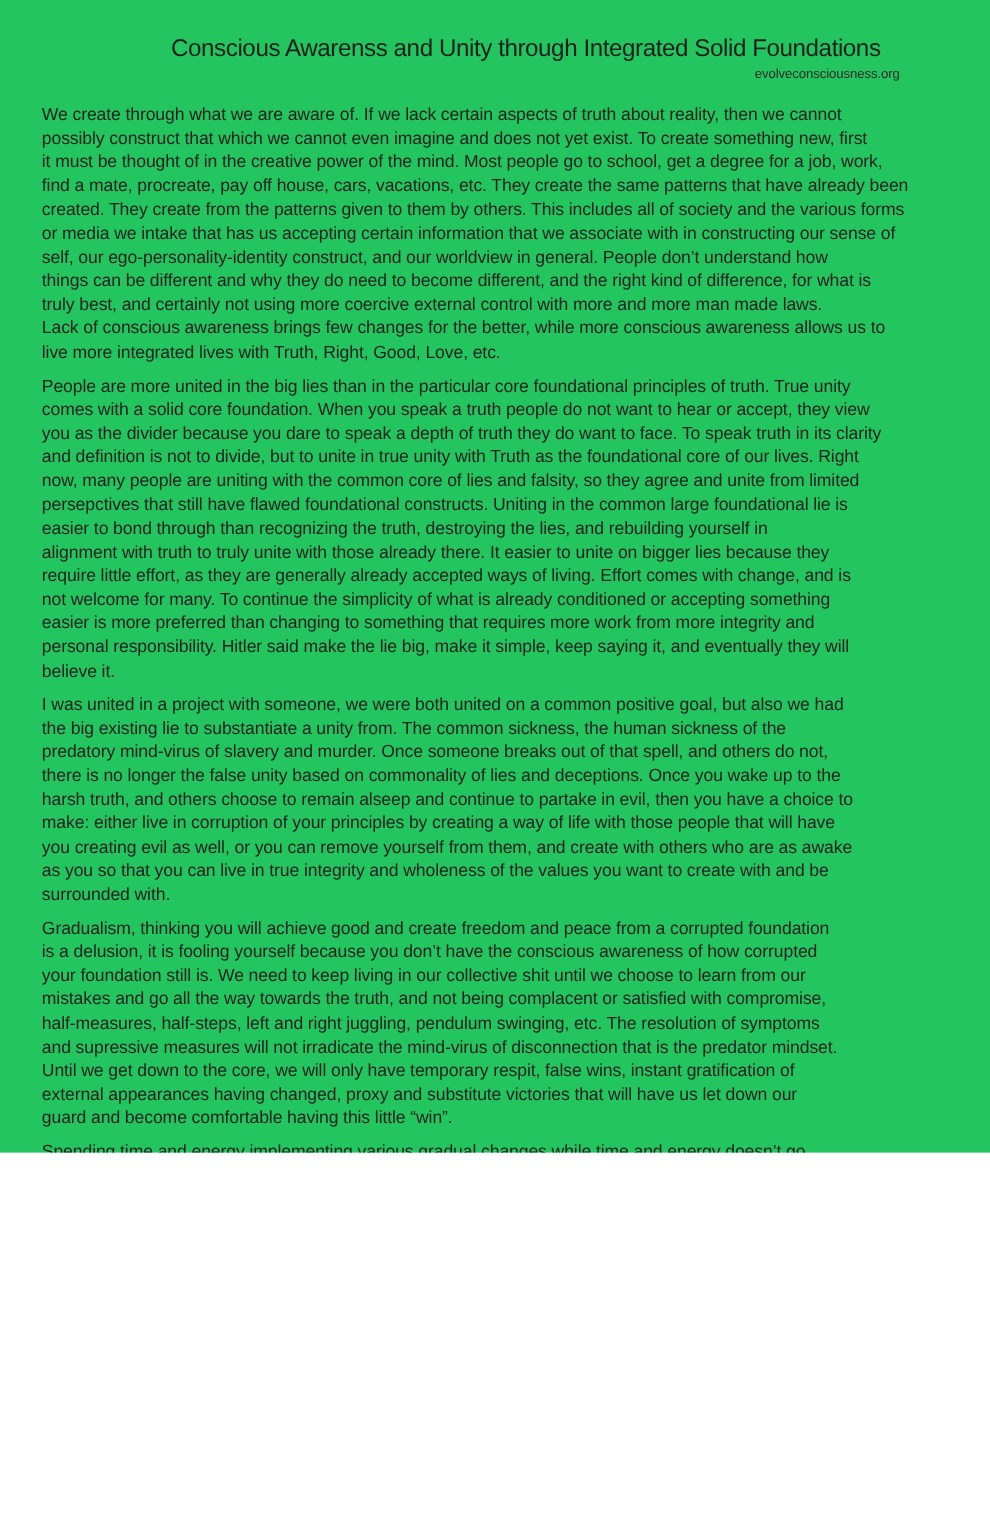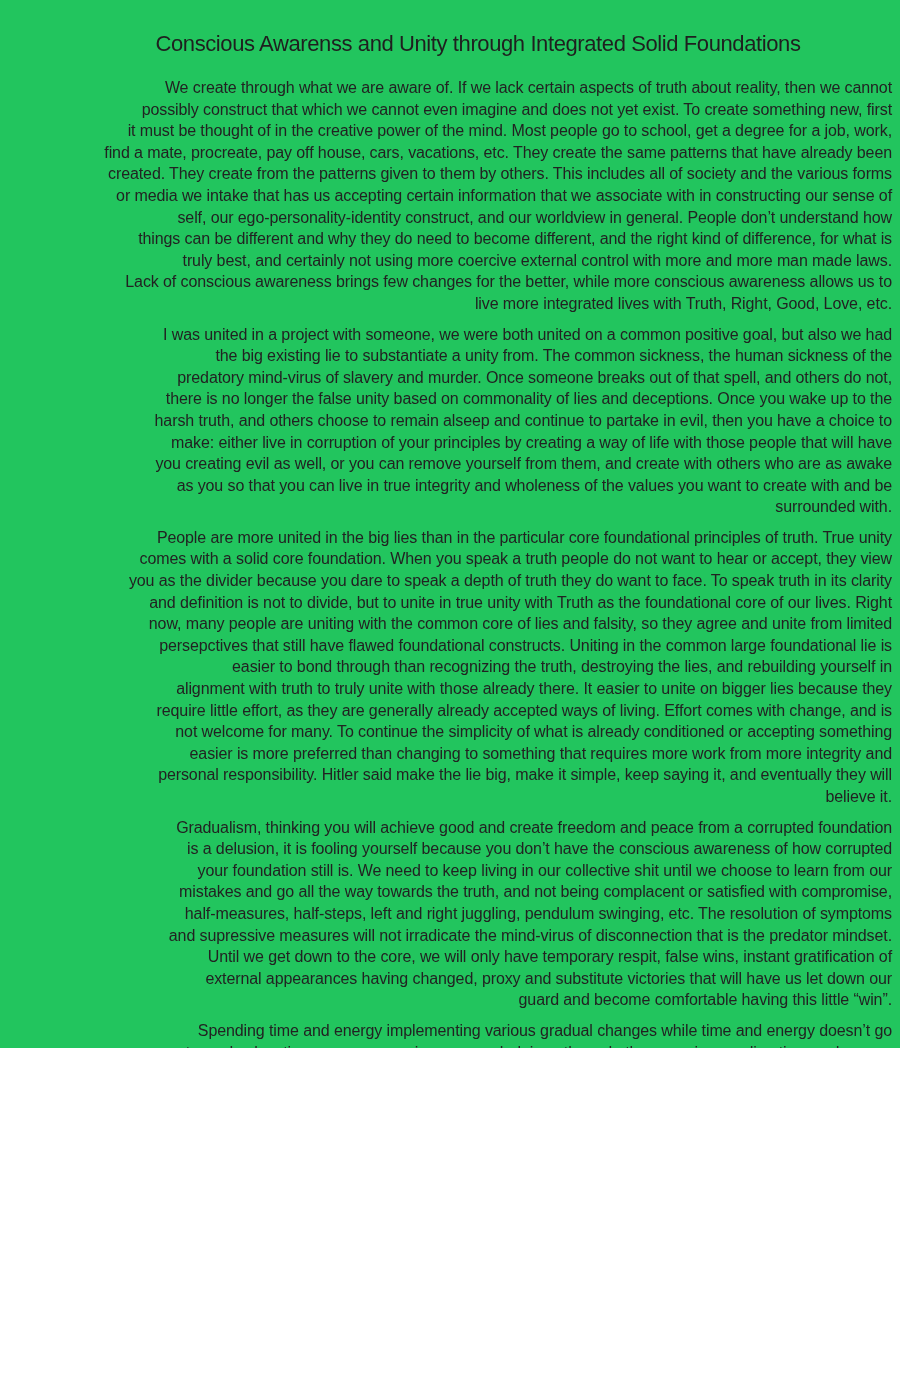--- a/index.html
+++ b/index.html
@@ -35,69 +35,69 @@
     font-size: 12px;
     letter-spacing: -0.1px;
     color: #2a2a2a;
   }
   .doc-body {
     margin: 20px 8px 16px 38px;
     font-size: 16px;
     line-height: 21.6px;
     letter-spacing: -0.1px;
     color: #222222;
-    text-align: right;
   }
   .doc-body p {
     margin: 0 0 9px 0;
     white-space: pre-line;  
   }
 </style>
 </head>
 <body>
 
 <div class="page">
 
   <h1 class="doc-title">Conscious Awarenss and Unity through Integrated Solid Foundations</h1>
 
+  <div class="site-url">evolveconsciousness.org</div>
 
   <main class="doc-body">
     <p>We create through what we are aware of. If we lack certain aspects of truth about reality, then we cannot
 possibly construct that which we cannot even imagine and does not yet exist. To create something new, first
 it must be thought of in the creative power of the mind. Most people go to school, get a degree for a job, work,
 find a mate, procreate, pay off house, cars, vacations, etc. They create the same patterns that have already been
 created. They create from the patterns given to them by others. This includes all of society and the various forms
 or media we intake that has us accepting certain information that we associate with in constructing our sense of
 self, our ego-personality-identity construct, and our worldview in general. People don’t understand how
 things can be different and why they do need to become different, and the right kind of difference, for what is
 truly best, and certainly not using more coercive external control with more and more man made laws.
 Lack of conscious awareness brings few changes for the better, while more conscious awareness allows us to
 live more integrated lives with Truth, Right, Good, Love, etc.</p>
-    <p>I was united in a project with someone, we were both united on a common positive goal, but also we had
-the big existing lie to substantiate a unity from. The common sickness, the human sickness of the
-predatory mind-virus of slavery and murder. Once someone breaks out of that spell, and others do not,
-there is no longer the false unity based on commonality of lies and deceptions. Once you wake up to the
-harsh truth, and others choose to remain alseep and continue to partake in evil, then you have a choice to
-make: either live in corruption of your principles by creating a way of life with those people that will have
-you creating evil as well, or you can remove yourself from them, and create with others who are as awake
-as you so that you can live in true integrity and wholeness of the values you want to create with and be
-surrounded with.</p>
     <p>People are more united in the big lies than in the particular core foundational principles of truth. True unity
 comes with a solid core foundation. When you speak a truth people do not want to hear or accept, they view
 you as the divider because you dare to speak a depth of truth they do want to face. To speak truth in its clarity
 and definition is not to divide, but to unite in true unity with Truth as the foundational core of our lives. Right
 now, many people are uniting with the common core of lies and falsity, so they agree and unite from limited
 persepctives that still have flawed foundational constructs. Uniting in the common large foundational lie is
 easier to bond through than recognizing the truth, destroying the lies, and rebuilding yourself in
 alignment with truth to truly unite with those already there. It easier to unite on bigger lies because they
 require little effort, as they are generally already accepted ways of living. Effort comes with change, and is
 not welcome for many. To continue the simplicity of what is already conditioned or accepting something
 easier is more preferred than changing to something that requires more work from more integrity and
 personal responsibility. Hitler said make the lie big, make it simple, keep saying it, and eventually they will
 believe it.</p>
+    <p>I was united in a project with someone, we were both united on a common positive goal, but also we had
+the big existing lie to substantiate a unity from. The common sickness, the human sickness of the
+predatory mind-virus of slavery and murder. Once someone breaks out of that spell, and others do not,
+there is no longer the false unity based on commonality of lies and deceptions. Once you wake up to the
+harsh truth, and others choose to remain alseep and continue to partake in evil, then you have a choice to
+make: either live in corruption of your principles by creating a way of life with those people that will have
+you creating evil as well, or you can remove yourself from them, and create with others who are as awake
+as you so that you can live in true integrity and wholeness of the values you want to create with and be
+surrounded with.</p>
     <p>Gradualism, thinking you will achieve good and create freedom and peace from a corrupted foundation
 is a delusion, it is fooling yourself because you don’t have the conscious awareness of how corrupted
 your foundation still is. We need to keep living in our collective shit until we choose to learn from our
 mistakes and go all the way towards the truth, and not being complacent or satisfied with compromise,
 half-measures, half-steps, left and right juggling, pendulum swinging, etc. The resolution of symptoms
 and supressive measures will not irradicate the mind-virus of disconnection that is the predator mindset.
 Until we get down to the core, we will only have temporary respit, false wins, instant gratification of
 external appearances having changed, proxy and substitute victories that will have us let down our
 guard and become comfortable having this little “win”.</p>
     <p>Spending time and energy implementing various gradual changes while time and energy doesn’t go

